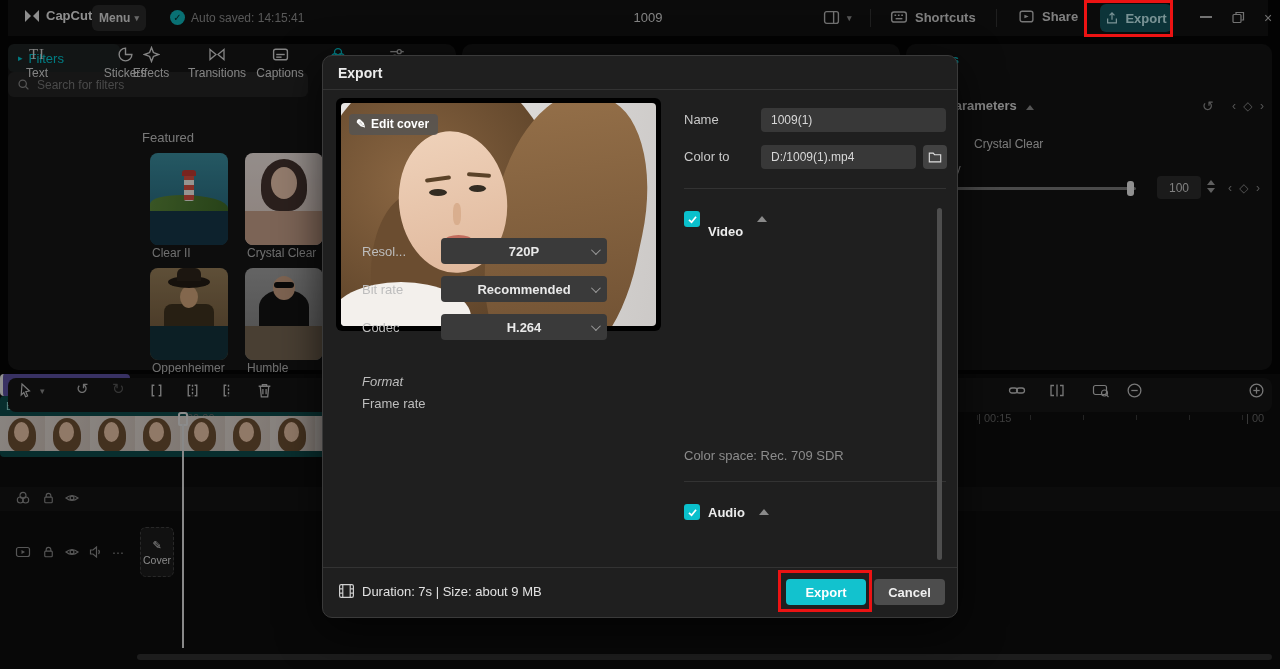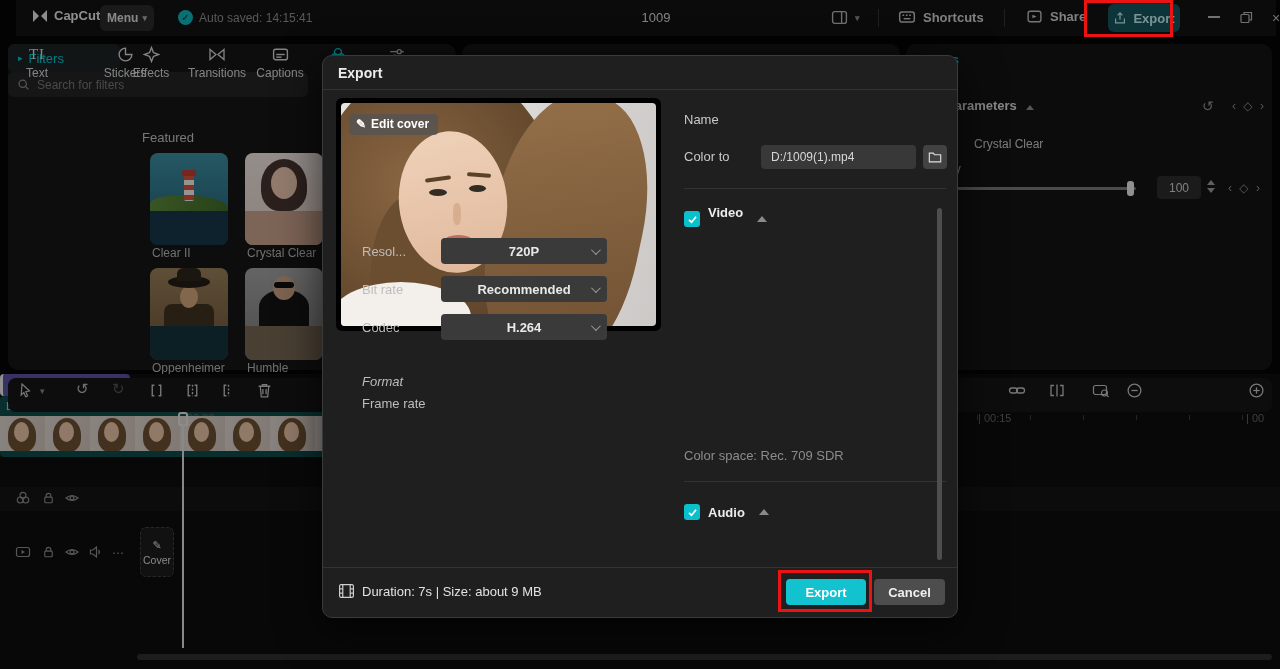--- a/index.html
+++ b/index.html
@@ -5,21 +5,21 @@
   * { margin:0; padding:0; box-sizing:border-box; }
   html,body { background:#000; }
   body { font-family:"Liberation Sans", sans-serif; }
   #app { position:relative; width:1280px; height:669px; background:#060606; overflow:hidden; }
   .abs { position:absolute; }
   .txt { color:#cfcfcf; font-size:12px; white-space:nowrap; }
   .dim { color:#8f8f8f; }
   svg { display:block; }
 
   
-  .topbar { left:16px; top:0; width:1260px; height:36px; background:#121212; }
+  .topbar { left:8px; top:0; width:1260px; height:36px; background:#121212; }
   .logo { left:16px; top:8px; display:flex; align-items:center; gap:6px; color:#e6e6e6; font-weight:bold; font-size:13px; }
   .menu-btn { left:84px; top:5px; width:54px; height:26px; background:#2b2b2b; border-radius:6px; display:flex; align-items:center; justify-content:center; gap:4px; color:#dcdcdc; font-size:12px; font-weight:bold; }
   .autosave { left:162px; top:10px; display:flex; align-items:center; gap:6px; }
   .save-dot { width:15px; height:15px; border-radius:50%; background:#0fb5ba; color:#062a2b; font-size:10px; display:flex; align-items:center; justify-content:center; }
   .proj-title { left:560px; top:10px; width:160px; text-align:center; color:#d4d4d4; font-size:13px; }
   .tb-btn { display:flex; align-items:center; gap:7px; color:#cfcfcf; font-size:13px; font-weight:bold; }
   .tb-divider { top:9px; width:1px; height:18px; background:#333; }
   .export-top { left:1092px; top:4px; width:72px; height:28px; background:#14545c; border-radius:6px; display:flex; align-items:center; justify-content:center; gap:6px; color:#c4edf0; font-size:13px; font-weight:bold; }
   .win-ctl { top:8px; color:#b9b9b9; }
 
@@ -554,37 +554,38 @@
           <div class="p p-lips"></div>
         <div class="p p-shoulder"></div>
         <div class="p edit-badge">
           <span>✎</span>
           <span>Edit cover</span>
         </div>
       </div>
     </div>
 
     <div class="fld-label" style="left:361px;top:56px;">Name</div>
+    <input class="fld-input" style="left: 438px; top: 52px; width: 185px;" value="1009(1)">
 
     <div class="fld-label" style="left:361px;top:93px;">Color to</div>
     <input class="fld-input" style="left: 438px; top: 89px; width: 155px;" value="D:/1009(1).mp4">
     <div class="abs folder-btn">
       <svg width="14" height="13" viewBox="0 0 16 14" fill="none" stroke="#e0e0e0" stroke-width="1.3">
           <path d="M1.5,2 H6 L7.5,3.8 H14.5 V12 H1.5 Z"></path>
         </svg>
     </div>
 
     <div class="abs dlg-div" style="left:361px;top:132px;width:262px;background:#333;"></div>
 
     <div class="chk" style="left:361px;top:155px;">
       <svg width="11" height="11" viewBox="0 0 14 14" fill="none" stroke="#fff" stroke-width="2.2">
           <polyline points="2.5,7.5 5.8,10.5 11.5,3.5"></polyline>
         </svg>
     </div>
-    <div class="sec-label" style="left:385px;top:149px;">Video</div>
+    <div class="sec-label" style="left:385px;top:168px;">Video</div>
     <span class="abs caret-up" style="left:434px;top:160px;"></span>
 
     <div class="dd-row-label" style="top:188px;">Resol...</div>
     <div class="dd-box" style="top:182px;">
       <span>720P</span>
         <span class="dd-chev"></span>
     </div>
     <div class="dd-row-label" style="top:226px;">Bit rate</div>
     <div class="dd-box" style="top:220px;">
       <span>Recommended</span>

